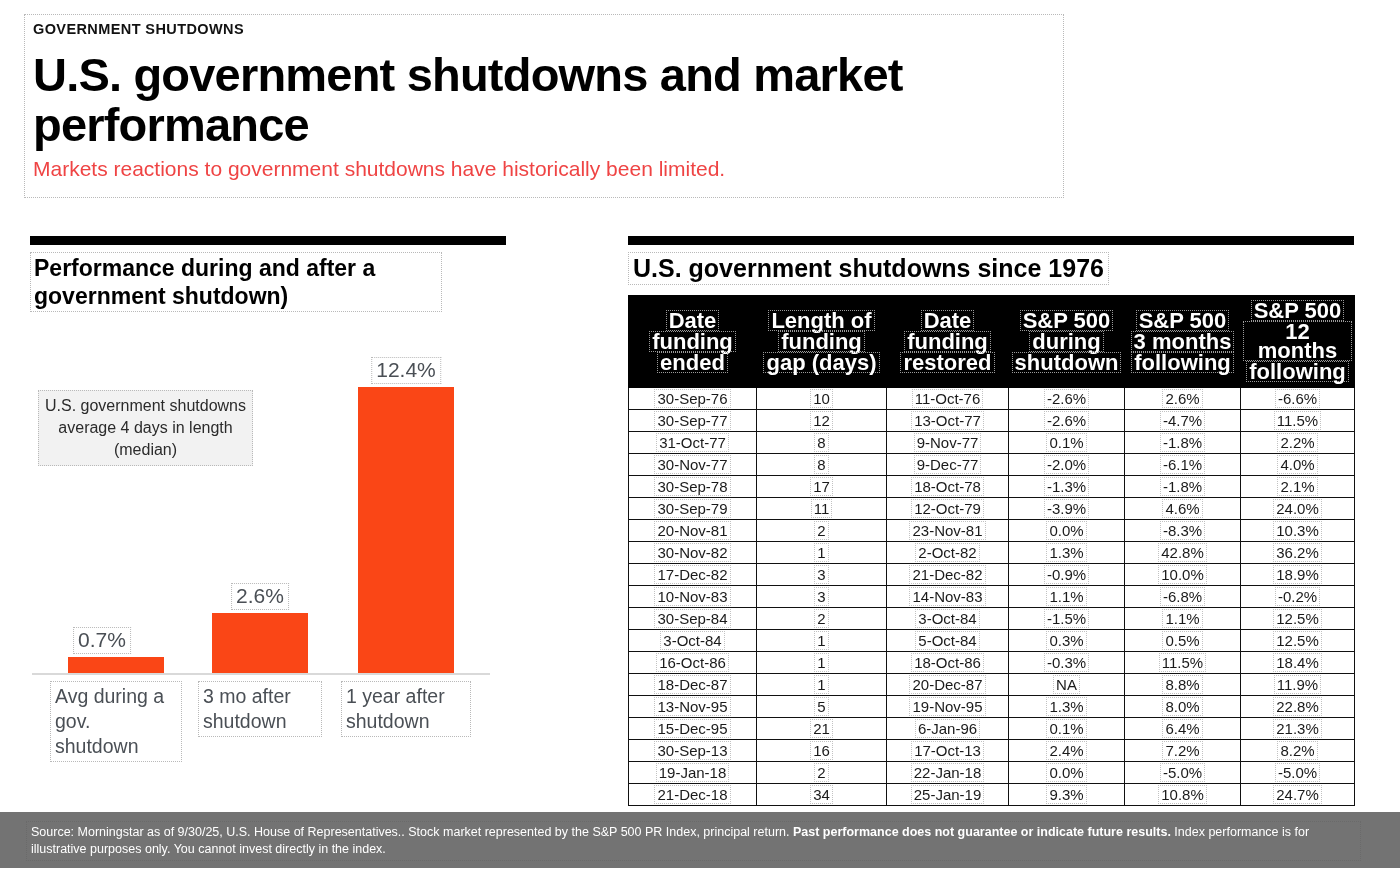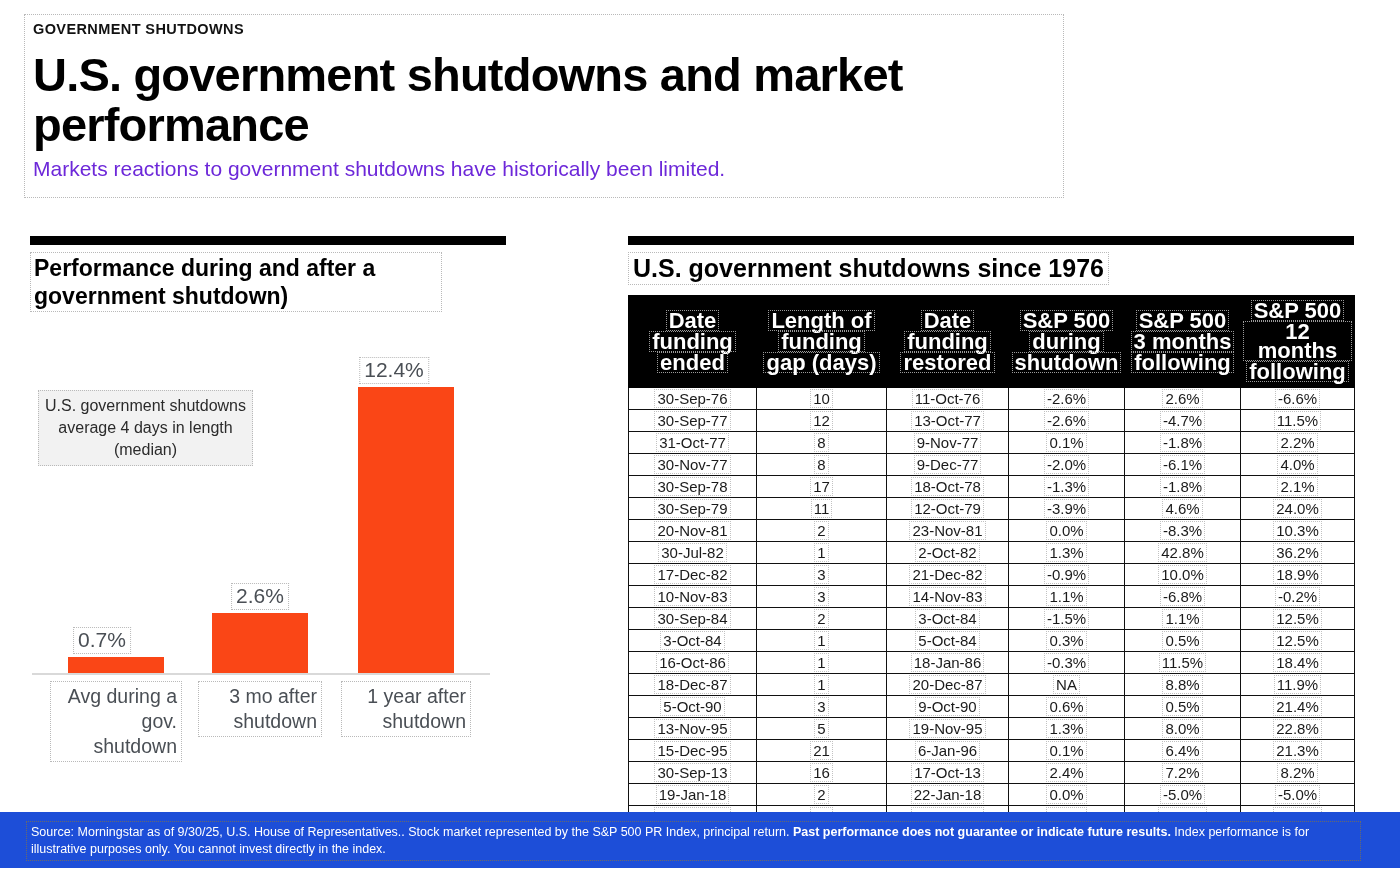--- a/index.html
+++ b/index.html
@@ -25,21 +25,21 @@
     color:#111;line-height:1.2;
   }
   .h1{
     margin-top:12px;
     font-size:47px;line-height:50px;font-weight:bold;
     letter-spacing:-0.8px;color:#000;
     max-width:1030px;
   }
   .sub{
     margin-top:6px;
-    font-size:21px;line-height:26px;color:#6d28d9;font-weight:400;
+    font-size:21px;line-height:26px;color:#ef4444;font-weight:400;
   }
 
   
   .rule{position:absolute;height:9px;background:#000;}
   .rule.left{left:30px;top:236px;width:476px;}
   .rule.right{left:628px;top:236px;width:726px;}
 
   
   .chart-panel{position:absolute;left:30px;top:252px;width:490px;height:540px;}
   .chart-title{
@@ -62,21 +62,21 @@
   .bar.b3{left:328px;}
   .bar-val{
     position:absolute;
     font-size:21px;color:#4a4f55;
     border:1px dotted #b9b9b9;padding:0px 4px 1px 4px;
     white-space:nowrap;
     transform:translateX(-50%);
   }
   .cat{
     position:absolute;
-    font-size:19.5px;line-height:25px;color:#4a4f55;text-align:right;
+    font-size:19.5px;line-height:25px;color:#4a4f55;text-align:left;
     border:1px dotted #b9b9b9;padding:2px 4px;
     box-sizing:border-box;
     transform:translateX(-50%);
   }
   .note{
     position:absolute;left:8px;top:138px;width:215px;
     background:#f2f2f2;border:1px dotted #b9b9b9;
     font-size:16px;line-height:22px;color:#2b2b2b;text-align:center;
     padding:4px 6px;box-sizing:border-box;
   }
@@ -119,21 +119,21 @@
   }
   col.c0{width:128px;}
   col.c1{width:130px;}
   col.c2{width:122px;}
   col.c3{width:116px;}
   col.c4{width:116px;}
   col.c5{width:114px;}
 
   
   .footer{
-    position:absolute;left:0;top:812px;width:1400px;height:56px;background:#1d4ed8;
+    position:absolute;left:0;top:812px;width:1400px;height:56px;background:#737373;
   }
   .footer-inner{
     position:absolute;left:26px;top:9px;width:1335px;
     border:1px dotted #6a6a6a;padding:2px 4px;box-sizing:border-box;
     color:#fff;font-size:12.5px;line-height:17px;
   }
   .footer-inner b{font-weight:bold;}
 </style>
 </head>
 <body>
@@ -156,21 +156,21 @@
 
     <div class="plot">
       <div class="axisline"></div>
 
       <div class="bar b1" id="bar0" style="height: 16.1259px;"></div>
       <div class="bar b2" id="bar1" style="height: 59.8963px;"></div>
       <div class="bar b3" id="bar2" style="height: 285.659px;"></div>
 
       <div class="bar-val" id="val0" style="left: 72px; top: 282.874px;">0.7%</div>
       <div class="bar-val" id="val1" style="left: 230px; top: 239.104px;">2.6%</div>
-      <div class="bar-val" id="val2" style="left: 364px; top: 13.3407px;">12.4%</div>
+      <div class="bar-val" id="val2" style="left: 376px; top: 13.3407px;">12.4%</div>
 
       <div class="cat" id="cat0" style="left:86px;top:337px;width:132px;">Avg during a gov. shutdown</div>
       <div class="cat" id="cat1" style="left:230px;top:337px;width:124px;">3 mo after shutdown</div>
       <div class="cat" id="cat2" style="left:376px;top:337px;width:130px;">1 year after shutdown</div>
     </div>
   </div>
 
   <div class="table-panel">
     <div class="table-title">U.S. government shutdowns since 1976</div>
     <table class="shut">
@@ -243,21 +243,21 @@
           </tr>
           <tr>
             <td><span>20-Nov-81</span></td>
             <td><span>2</span></td>
             <td><span>23-Nov-81</span></td>
             <td><span>0.0%</span></td>
             <td><span>-8.3%</span></td>
             <td><span>10.3%</span></td>
           </tr>
           <tr>
-            <td><span>30-Jul-82</span></td>
+            <td><span>30-Nov-82</span></td>
             <td><span>1</span></td>
             <td><span>2-Oct-82</span></td>
             <td><span>1.3%</span></td>
             <td><span>42.8%</span></td>
             <td><span>36.2%</span></td>
           </tr>
           <tr>
             <td><span>17-Dec-82</span></td>
             <td><span>3</span></td>
             <td><span>21-Dec-82</span></td>
@@ -285,42 +285,34 @@
             <td><span>3-Oct-84</span></td>
             <td><span>1</span></td>
             <td><span>5-Oct-84</span></td>
             <td><span>0.3%</span></td>
             <td><span>0.5%</span></td>
             <td><span>12.5%</span></td>
           </tr>
           <tr>
             <td><span>16-Oct-86</span></td>
             <td><span>1</span></td>
-            <td><span>18-Jan-86</span></td>
+            <td><span>18-Oct-86</span></td>
             <td><span>-0.3%</span></td>
             <td><span>11.5%</span></td>
             <td><span>18.4%</span></td>
           </tr>
           <tr>
             <td><span>18-Dec-87</span></td>
             <td><span>1</span></td>
             <td><span>20-Dec-87</span></td>
             <td><span>NA</span></td>
             <td><span>8.8%</span></td>
             <td><span>11.9%</span></td>
           </tr>
           <tr>
-            <td><span>5-Oct-90</span></td>
-            <td><span>3</span></td>
-            <td><span>9-Oct-90</span></td>
-            <td><span>0.6%</span></td>
-            <td><span>0.5%</span></td>
-            <td><span>21.4%</span></td>
-          </tr>
-          <tr>
             <td><span>13-Nov-95</span></td>
             <td><span>5</span></td>
             <td><span>19-Nov-95</span></td>
             <td><span>1.3%</span></td>
             <td><span>8.0%</span></td>
             <td><span>22.8%</span></td>
           </tr>
           <tr>
             <td><span>15-Dec-95</span></td>
             <td><span>21</span></td>

